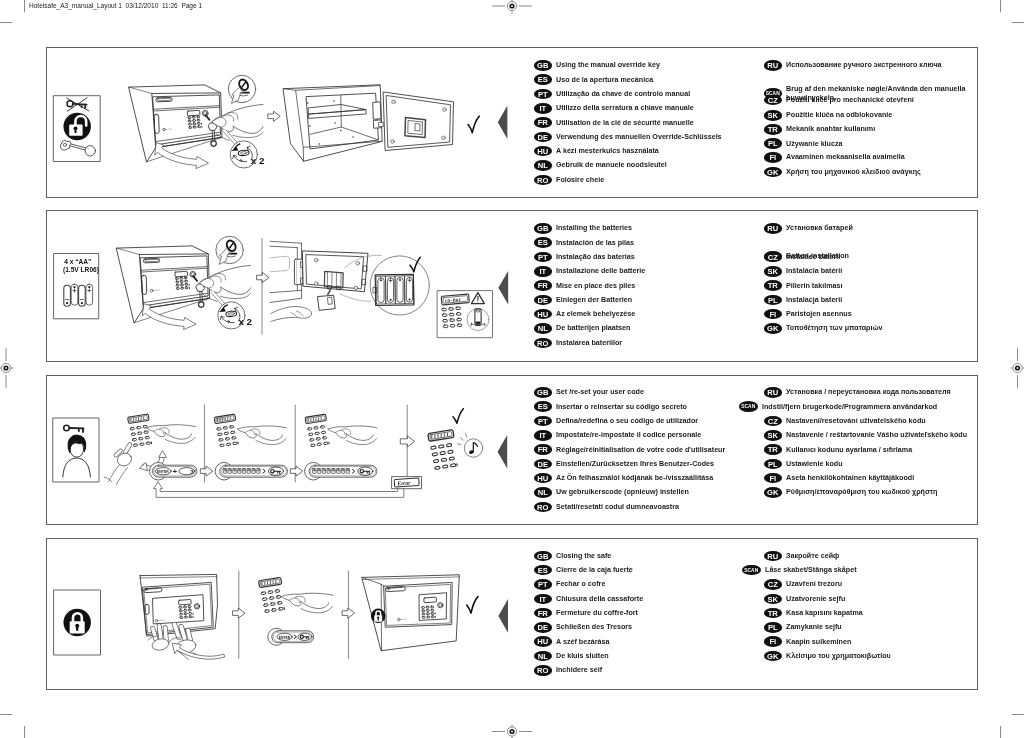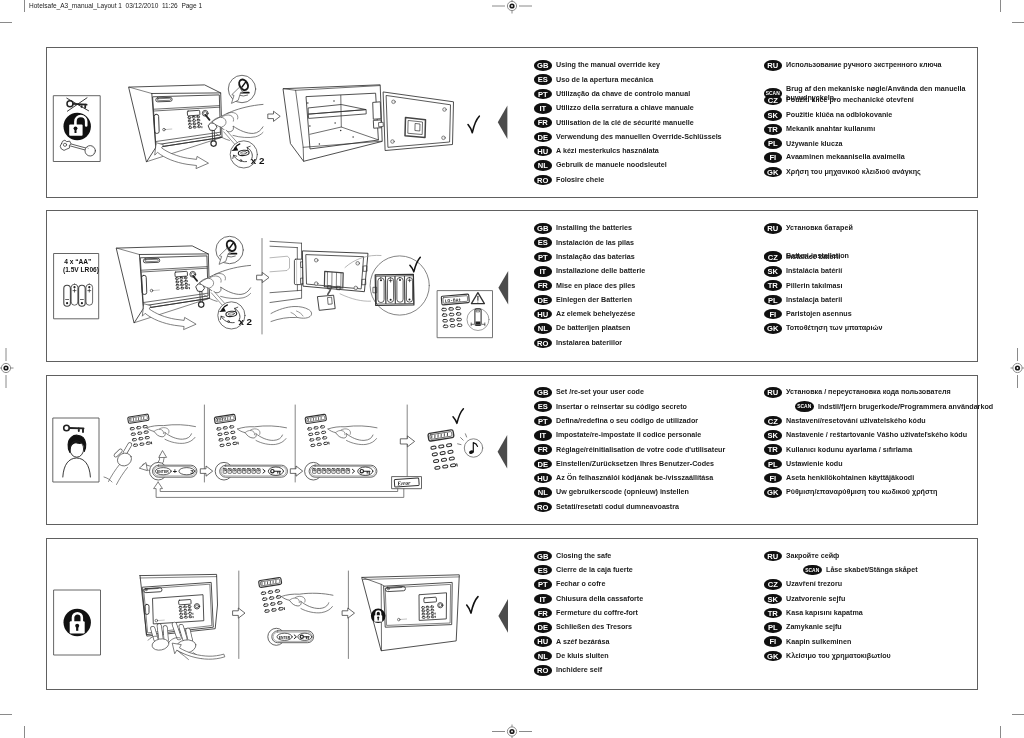--- a/index.html
+++ b/index.html
@@ -879,21 +879,21 @@
         <span class="bdg">RO</span>
         <span class="txt">Setati/resetati codul dumneavoastra</span>
       </div>
 </div>
 
 <div>
 <div class="row" style="left:763.5px;top:387.1px">
         <span class="bdg">RU</span>
         <span class="txt">Установка / переустановка кода пользователя</span>
       </div>
-<div class="row" style="left:795px;top:401.4px">
+<div class="row" style="left:739px;top:401.4px">
         <span class="bdg scan">SCAN</span>
         <span class="txt">Indstil/fjern brugerkode/Programmera användarkod</span>
       </div>
 <div class="row" style="left:763.5px;top:415.7px">
         <span class="bdg">CZ</span>
         <span class="txt">Nastavení/resetování uživatelského kódu</span>
       </div>
 <div class="row" style="left:763.5px;top:430.0px">
         <span class="bdg">SK</span>
         <span class="txt">Nastavenie / reštartovanie Vášho uživateľského kódu</span>
@@ -953,21 +953,21 @@
         <span class="bdg">RO</span>
         <span class="txt">Inchidere seif</span>
       </div>
 </div>
 
 <div>
 <div class="row" style="left:763.5px;top:550.6px">
         <span class="bdg">RU</span>
         <span class="txt">Закройте сейф</span>
       </div>
-<div class="row" style="left:803px;top:564.9px">
+<div class="row" style="left:742px;top:564.9px">
         <span class="bdg scan">SCAN</span>
         <span class="txt">Låse skabet/Stänga skåpet</span>
       </div>
 <div class="row" style="left:763.5px;top:579.2px">
         <span class="bdg">CZ</span>
         <span class="txt">Uzavření trezoru</span>
       </div>
 <div class="row" style="left:763.5px;top:593.5px">
         <span class="bdg">SK</span>
         <span class="txt">Uzatvorenie sejfu</span>

